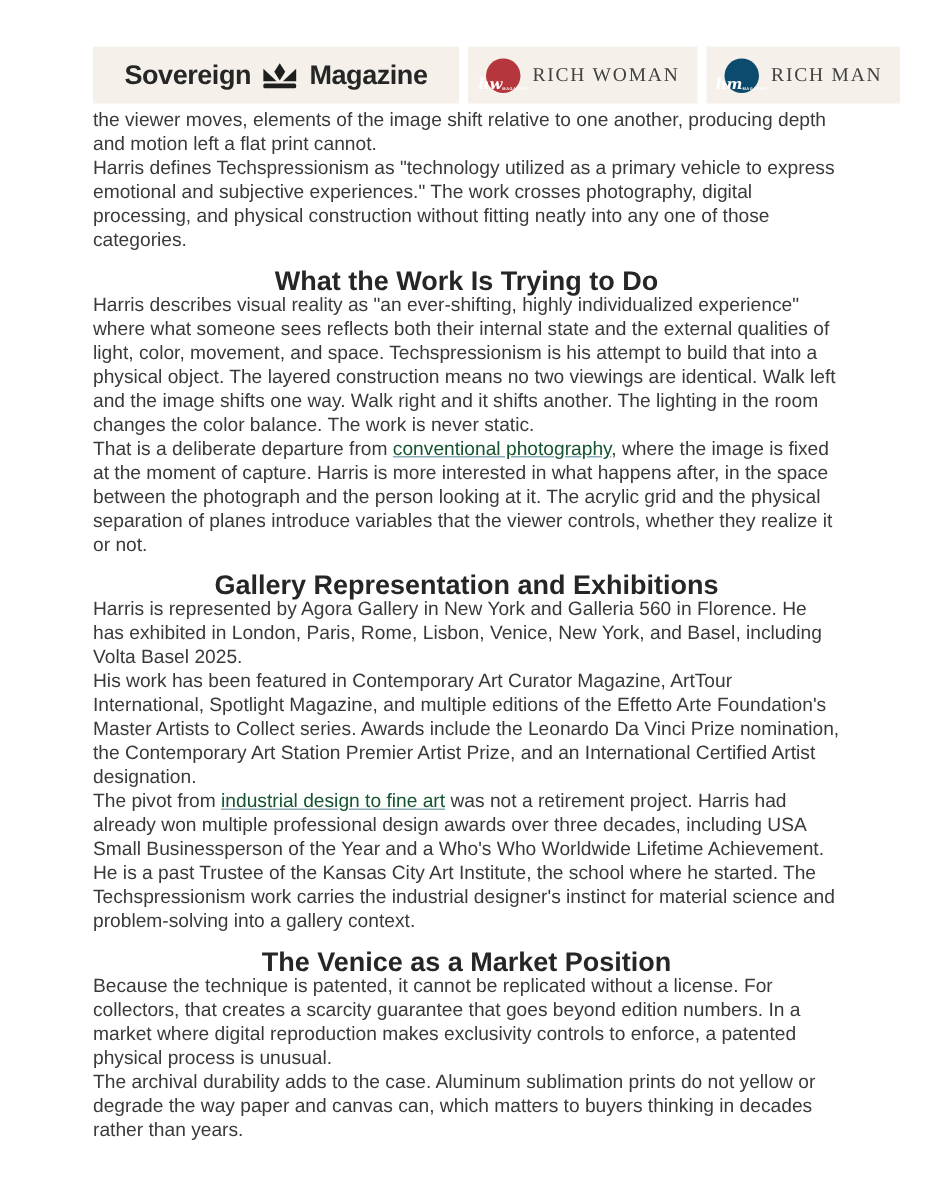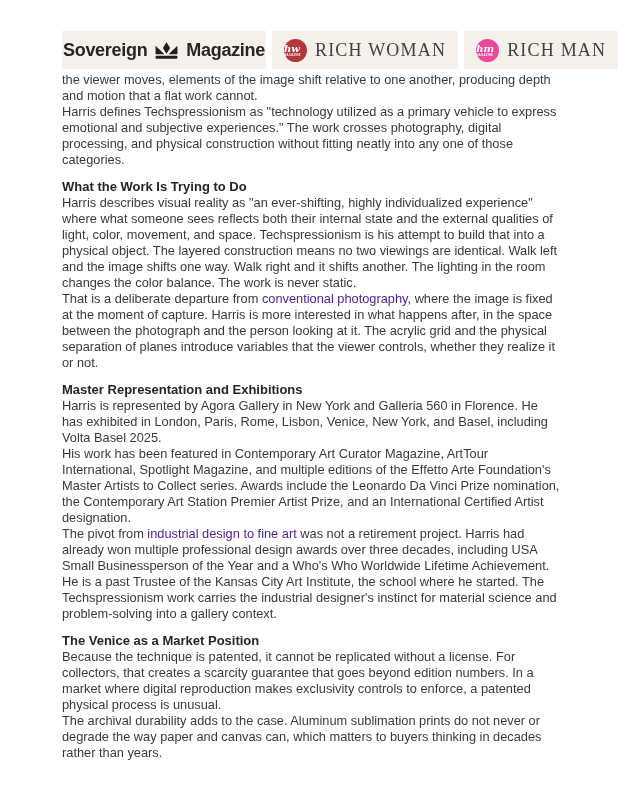--- a/index.html
+++ b/index.html
@@ -8,53 +8,53 @@
     font-family:"Liberation Sans", sans-serif;
   }
   
   .masthead{
     position:absolute;left:62px;top:31px;height:38px;
     display:flex;align-items:stretch;gap:6px;
   }
   .logo-block{
     background:#f5f1ea;display:flex;align-items:center;height:38px;
   }
-  .logo-sovereign{padding:0 1px;gap:7px;}
+  .logo-sovereign{padding:0 21px;gap:7px;}
   .sov-word{
     font-size:18px;font-weight:bold;color:#262626;letter-spacing:-0.3px;
   }
   .crown{display:block;}
   .logo-mag{padding:0 12px;gap:8px;}
   .badge{
     width:23px;height:23px;border-radius:50%;flex:0 0 auto;
-    display:flex;flex-direction:column;align-items:flex-start;justify-content:center;
+    display:flex;flex-direction:row;align-items:flex-end;justify-content:center;
     color:#ffffff;line-height:1;
   }
   .badge .script{
     font-family:"DejaVu Serif", serif;font-style:italic;font-weight:bold;
     font-size:10px;margin-top:1px;
   }
   .badge .sub{
     font-size:2.6px;letter-spacing:0.4px;margin-top:1px;font-weight:bold;
   }
   .mag-title{
-    font-family:"Liberation Serif", serif;font-size:18px;color:#414141;
+    font-family:"Liberation Serif", serif;font-size:13px;color:#414141;
     letter-spacing:1.2px;white-space:nowrap;
   }
   
   .article{
     position:absolute;left:62px;top:72px;width:498px;
     font-size:12.8px;line-height:16px;color:#3a3a3a;
   }
   .article p{margin:0;}
   .article h3{
-    margin:11px 0 0 0;font-size:13px;line-height:16px;color:#262626;font-weight:bold;
+    margin:11px 0 0 0;font-size:18px;line-height:16px;color:#262626;font-weight:bold;text-align:center;
   }
   .article a{
-    color:#4c1d95;text-decoration-color:#8aacb4;cursor:pointer;
+    color:#14532d;text-decoration:underline;text-decoration-color:#8aacb4;cursor:pointer;
   }
   .quote{font-style:italic;}
 </style>
 </head>
 <body>
 
 <div class="masthead">
 
   <div class="logo-block logo-sovereign">
     <span class="sov-word">Sovereign</span>
@@ -71,38 +71,38 @@
 
   <div class="logo-block logo-mag">
     <span class="badge" style="background: rgb(181, 54, 61);">
       <span class="script">hw</span>
       <span class="sub">MAGAZINE</span>
     </span>
     <span class="mag-title">RICH WOMAN</span>
   </div>
 
   <div class="logo-block logo-mag">
-    <span class="badge" style="background: #ec4899;">
+    <span class="badge" style="background: #0c4a6e;">
       <span class="script">hm</span>
       <span class="sub">MAGAZINE</span>
     </span>
     <span class="mag-title">RICH MAN</span>
   </div>
 
 </div>
 
 <div class="article">
-  <p>the viewer moves, elements of the image shift relative to one another, producing depth and motion that a flat work cannot.</p>
+  <p>the viewer moves, elements of the image shift relative to one another, producing depth and motion left a flat print cannot.</p>
   <p>Harris defines Techspressionism as "technology utilized as a primary vehicle to express emotional and subjective experiences." The work crosses photography, digital processing, and physical construction without fitting neatly into any one of those categories.</p>
 
   <h3>What the Work Is Trying to Do</h3>
   <p>Harris describes visual reality as "an ever-shifting, highly individualized experience" where what someone sees reflects both their internal state and the external qualities of light, color, movement, and space. Techspressionism is his attempt to build that into a physical object. The layered construction means no two viewings are identical. Walk left and the image shifts one way. Walk right and it shifts another. The lighting in the room changes the color balance. The work is never static.</p>
   <p><span>That is a deliberate departure from </span><a>conventional photography</a><span>, where the image is fixed at the moment of capture. Harris is more interested in what happens after, in the space between the photograph and the person looking at it. The acrylic grid and the physical separation of planes introduce variables that the viewer controls, whether they realize it or not.</span></p>
 
-  <h3>Master Representation and Exhibitions</h3>
+  <h3>Gallery Representation and Exhibitions</h3>
   <p>Harris is represented by Agora Gallery in New York and Galleria 560 in Florence. He has exhibited in London, Paris, Rome, Lisbon, Venice, New York, and Basel, including Volta Basel 2025.</p>
   <p>His work has been featured in Contemporary Art Curator Magazine, ArtTour International, Spotlight Magazine, and multiple editions of the Effetto Arte Foundation's Master Artists to Collect series. Awards include the Leonardo Da Vinci Prize nomination, the Contemporary Art Station Premier Artist Prize, and an International Certified Artist designation.</p>
   <p><span>The pivot from </span><a>industrial design to fine art</a><span> was not a retirement project. Harris had already won multiple professional design awards over three decades, including USA Small Businessperson of the Year and a Who's Who Worldwide Lifetime Achievement. He is a past Trustee of the Kansas City Art Institute, the school where he started. The Techspressionism work carries the industrial designer's instinct for material science and problem-solving into a gallery context.</span></p>
 
   <h3>The Venice as a Market Position</h3>
   <p>Because the technique is patented, it cannot be replicated without a license. For collectors, that creates a scarcity guarantee that goes beyond edition numbers. In a market where digital reproduction makes exclusivity controls to enforce, a patented physical process is unusual.</p>
-  <p>The archival durability adds to the case. Aluminum sublimation prints do not never or degrade the way paper and canvas can, which matters to buyers thinking in decades rather than years.</p>
+  <p>The archival durability adds to the case. Aluminum sublimation prints do not yellow or degrade the way paper and canvas can, which matters to buyers thinking in decades rather than years.</p>
 </div>
 
 </body></html>

